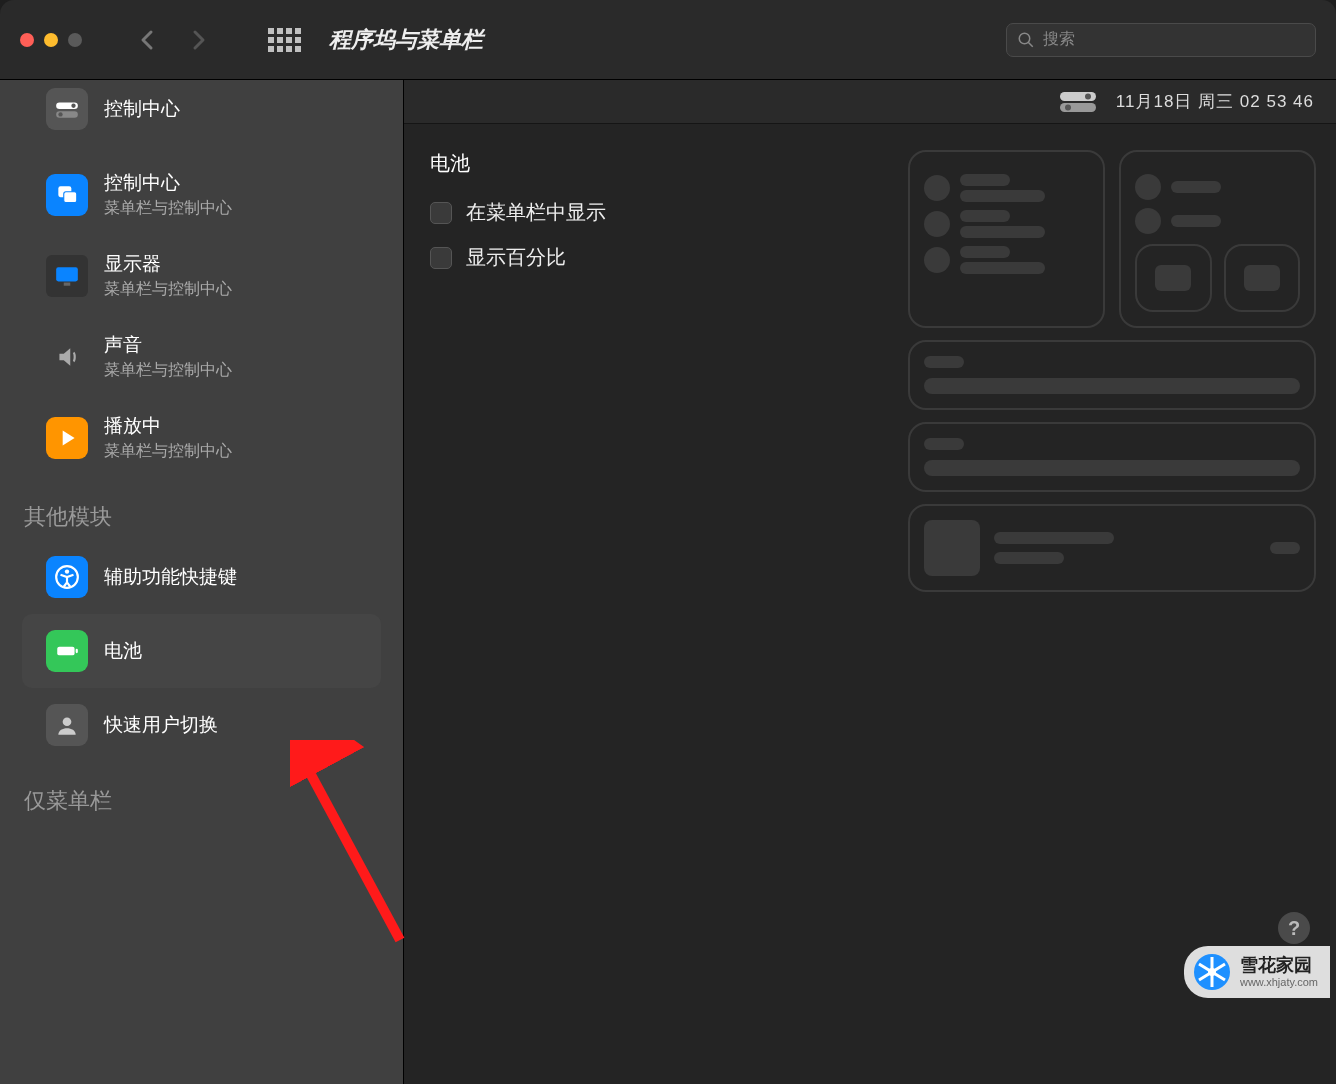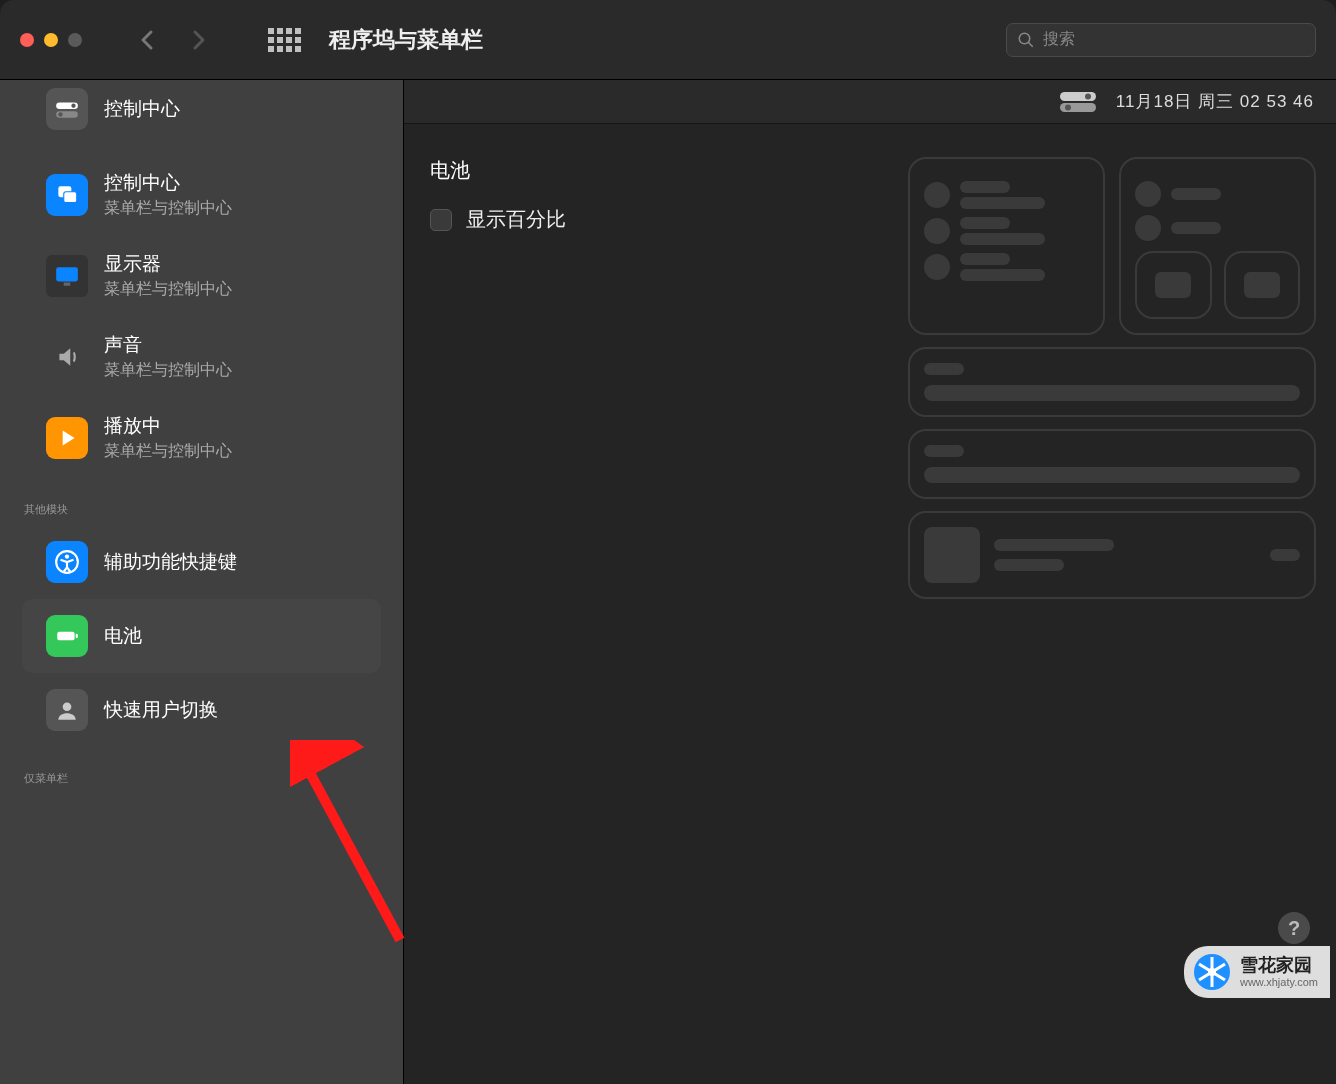--- a/index.html
+++ b/index.html
@@ -25,21 +25,21 @@
 .traffic { display: flex; gap: 10px; }
 .dot { width: 14px; height: 14px; border-radius: 50%; }
 .dot.red { background: #ff5f57; }
 .dot.yellow { background: #febc2e; }
 .dot.grey { background: #5a5a5a; }
 .nav { display: flex; gap: 26px; margin-left: 54px; }
 .nav svg { width: 24px; height: 24px; }
 .apps-icon { margin-left: 58px; display:flex;}
 .apps-icon .grid { display:grid; grid-template-columns:repeat(4,6px); grid-template-rows:repeat(3,6px); gap:3px;}
 .apps-icon .grid span { background:#c0c0c0; width:6px; height:6px;}
-.title { margin-left: 28px; font-size: 22px; font-weight: 600; color: #eee; }
+.title { margin-left: 28px; font-size: 22px; font-weight: 600; color: #eee; font-style: italic; }
 .search {
   margin-left: auto;
   width: 310px; height: 34px;
   background: #333;
   border: 1px solid #4a4a4a;
   border-radius: 7px;
   display:flex; align-items:center; padding:0 10px; gap:8px;
 }
 .search svg { width:18px; height:18px; stroke:#888; fill:none; stroke-width:2;}
 .search span { color:#888; font-size:16px;}
@@ -47,33 +47,33 @@
 .sidebar { width: 404px; background:#404040; border-right:1px solid #000; overflow-y:auto; padding-top:8px;}
 .item { display:flex; align-items:center; gap:16px; padding:10px 24px; border-radius:10px; margin:0 22px;}
 .item.split { padding-top:16px; padding-bottom:16px;}
 .item.selected { background:#454545;}
 .item.single { align-items:center; padding:16px 24px;}
 .icon { width:42px; height:42px; border-radius:9px; display:flex; align-items:center; justify-content:center; flex-shrink:0;}
 .icon svg { width:26px; height:26px; fill:#fff;}
 .txt { display:flex; flex-direction:column; }
 .txt .t { font-size:19px; color:#fff;}
 .txt .s { font-size:16px; color:#aaa; margin-top:2px;}
-.section { font-size:11px; color:#999; padding:24px 24px 8px 24px;}
+.section { font-size:22px; color:#999; padding:24px 24px 8px 24px;}
 .spacer { height:14px;}
 .icon.cc { background:#555;}
 .icon.mirror { background:#0a84ff;}
 .icon.display { background:#333; border-radius:6px;}
 .icon.sound { background:transparent;}
 .icon.now { background:#ff9500;}
 .icon.acc { background:#0a84ff;}
 .icon.batt { background:#34c759;}
 .icon.user { background:#555;}
 .icon.clock { background:#555;}
 
-.main { flex:1; display:flex; flex-direction:column;gap:7px;}
+.main { flex:1; display:flex; flex-direction:column;}
 .statusbar { height:44px; display:flex; align-items:center; justify-content:flex-end; padding:0 22px; gap:20px; background:#2a2a2a; border-bottom:1px solid #151515;}
 .statusbar .cc-pill { width:36px; height:20px;}
 .statusbar .date { font-size:17px; color:#ddd; letter-spacing:1px;}
 .content { flex:1; display:flex; padding:26px 0 0 26px;}
 .left-col { flex:1; }
 .section-title { font-size:20px; color:#fff; font-weight:500; margin-bottom:22px;}
 .opt { display:flex; align-items:center; gap:14px; margin-bottom:18px;}
 .checkbox { width:22px; height:22px; border-radius:5px; background:#3a3a3a; border:1px solid #555;}
 .opt span { font-size:20px; color:#eee;}
 
@@ -256,20 +256,24 @@
           <rect x="0" y="11" width="36" height="9" rx="4.5" fill="#999"></rect>
           <circle cx="8" cy="15.5" r="3" fill="#555"></circle>
         </svg>
       <span class="date">11月18日 周三  02 53 46</span>
     </div>
     <div class="content">
       <div class="left-col">
         <div class="section-title">电池</div>
         <div class="opt">
           <div class="checkbox"></div>
+          <span>在菜单栏中显示</span>
+        </div>
+        <div class="opt">
+          <div class="checkbox"></div>
           <span>显示百分比</span>
         </div>
       </div>
 
       <div class="preview">
         <div class="row2">
           <div class="pbox">
             <div class="ph-item">
                 <div class="ph-circle"></div>
                 <div style="display:flex;flex-direction:column;gap:4px;">

